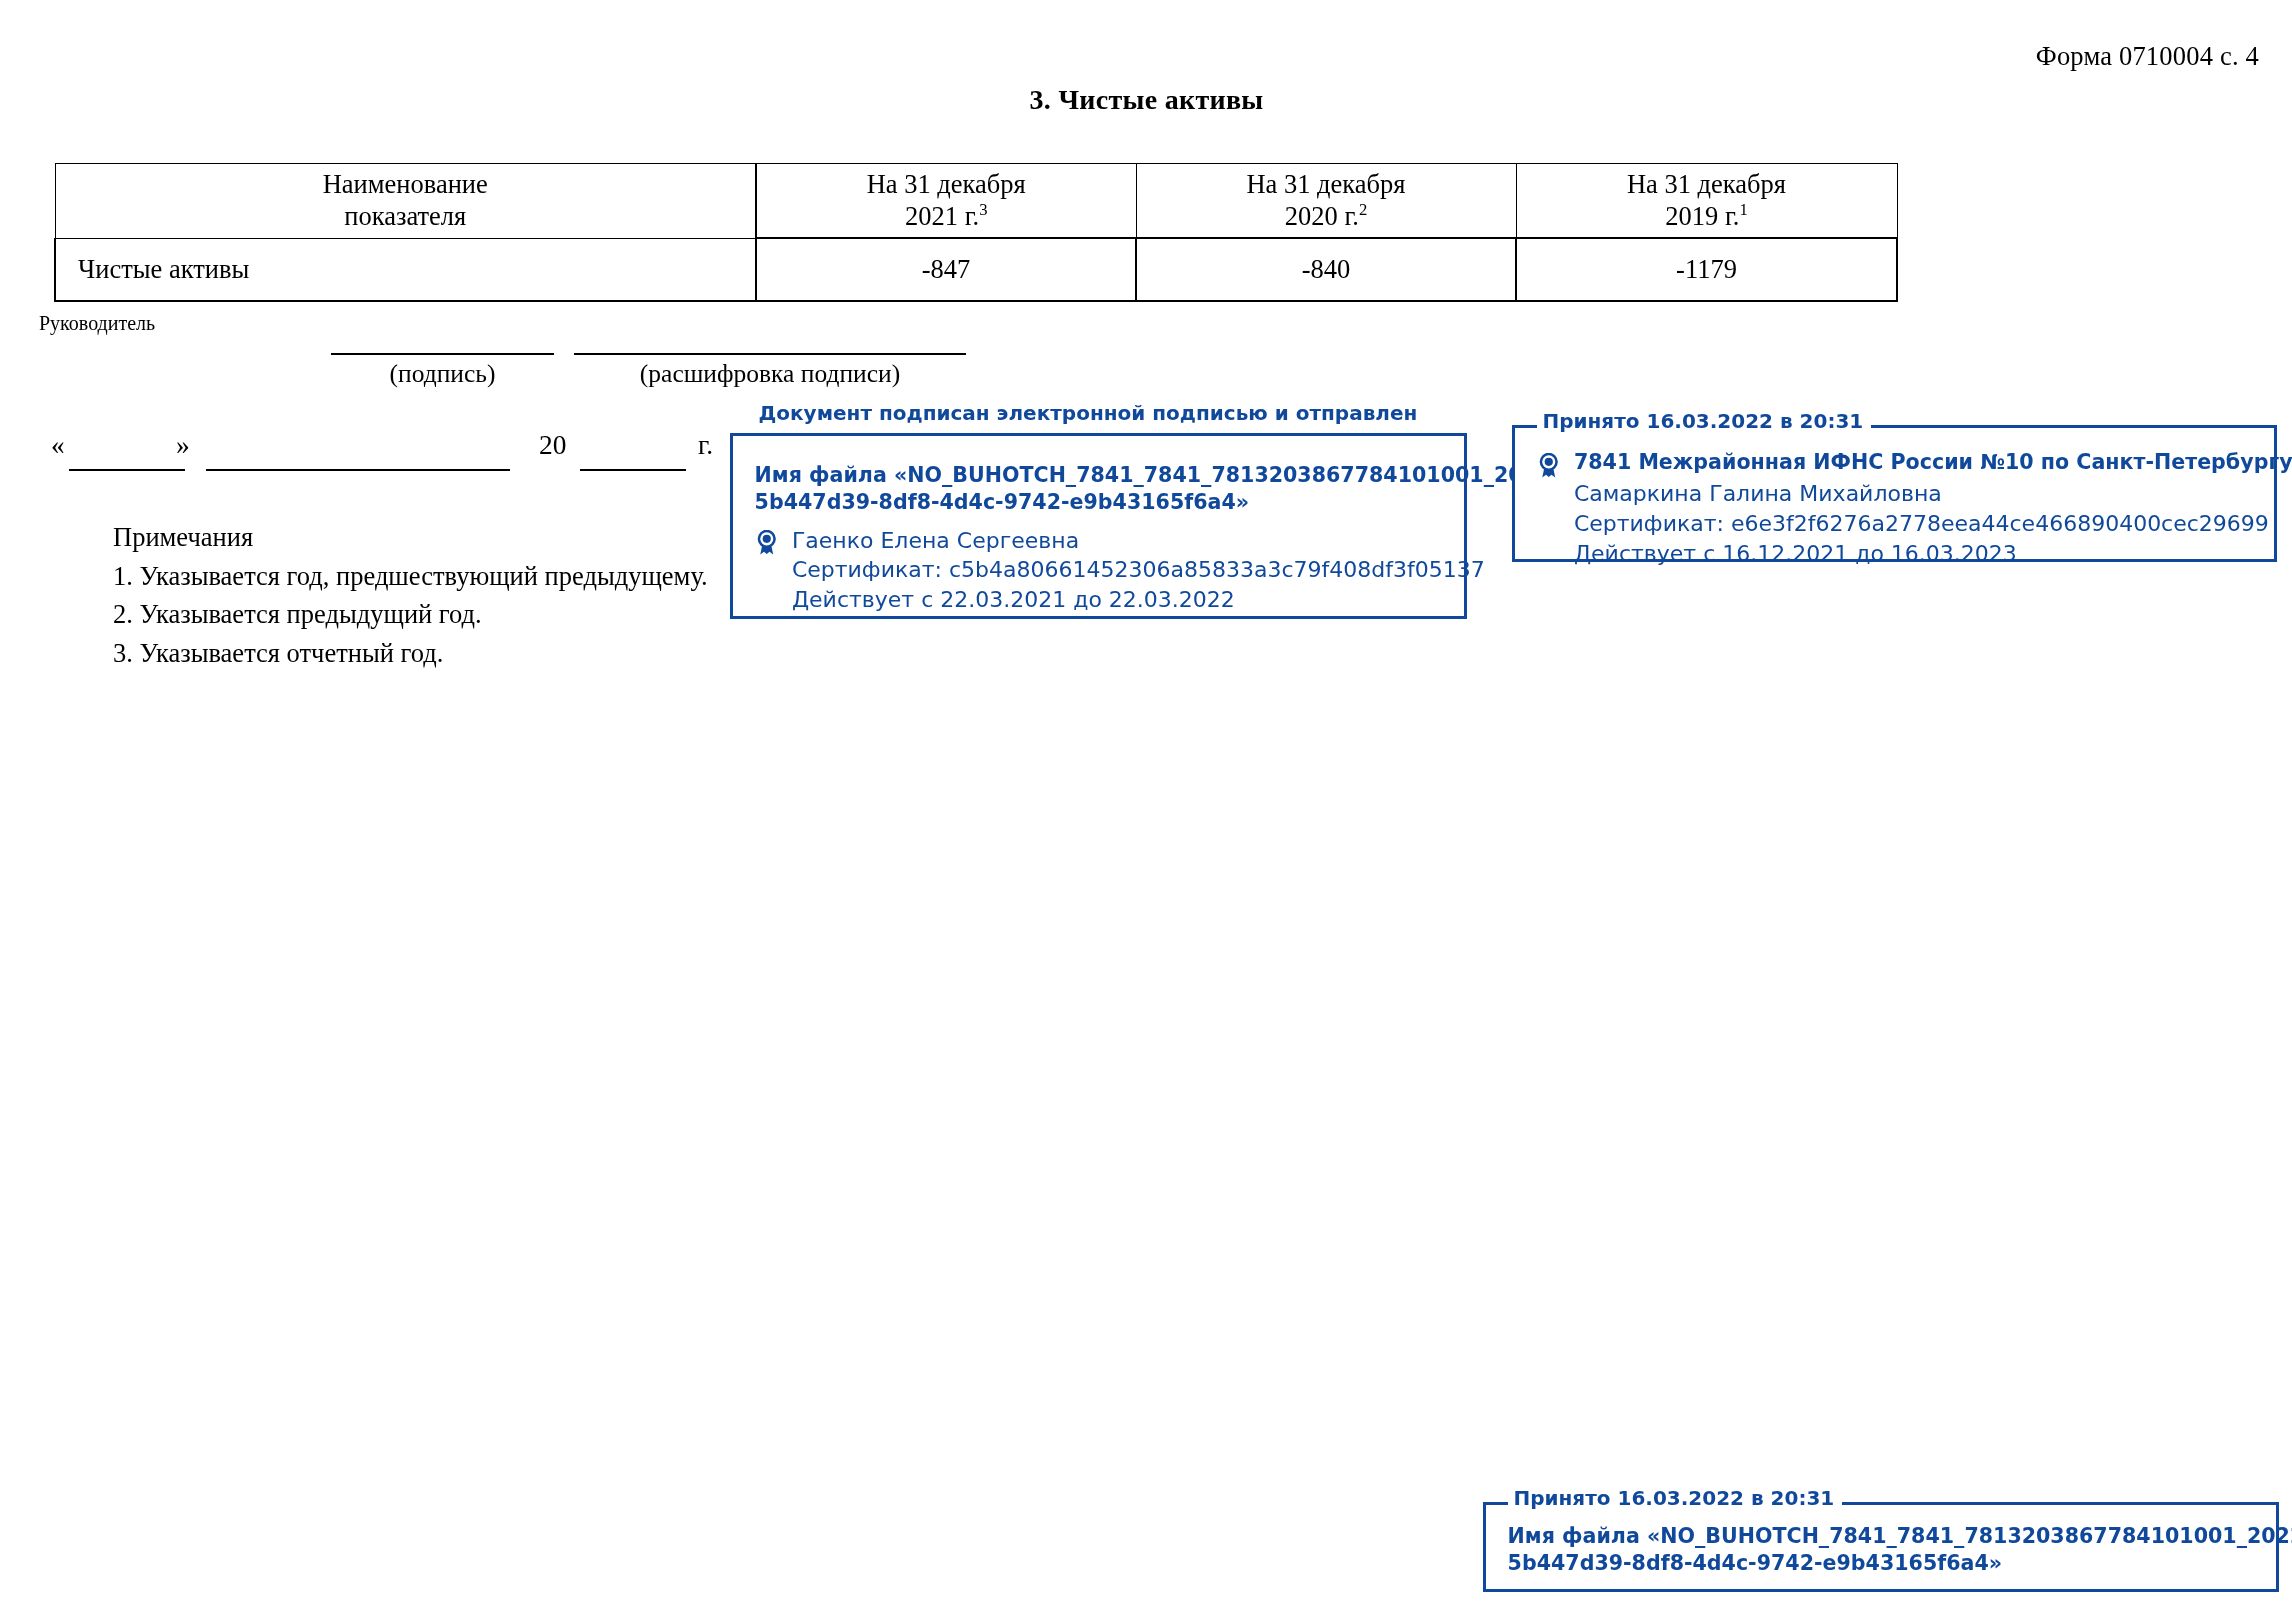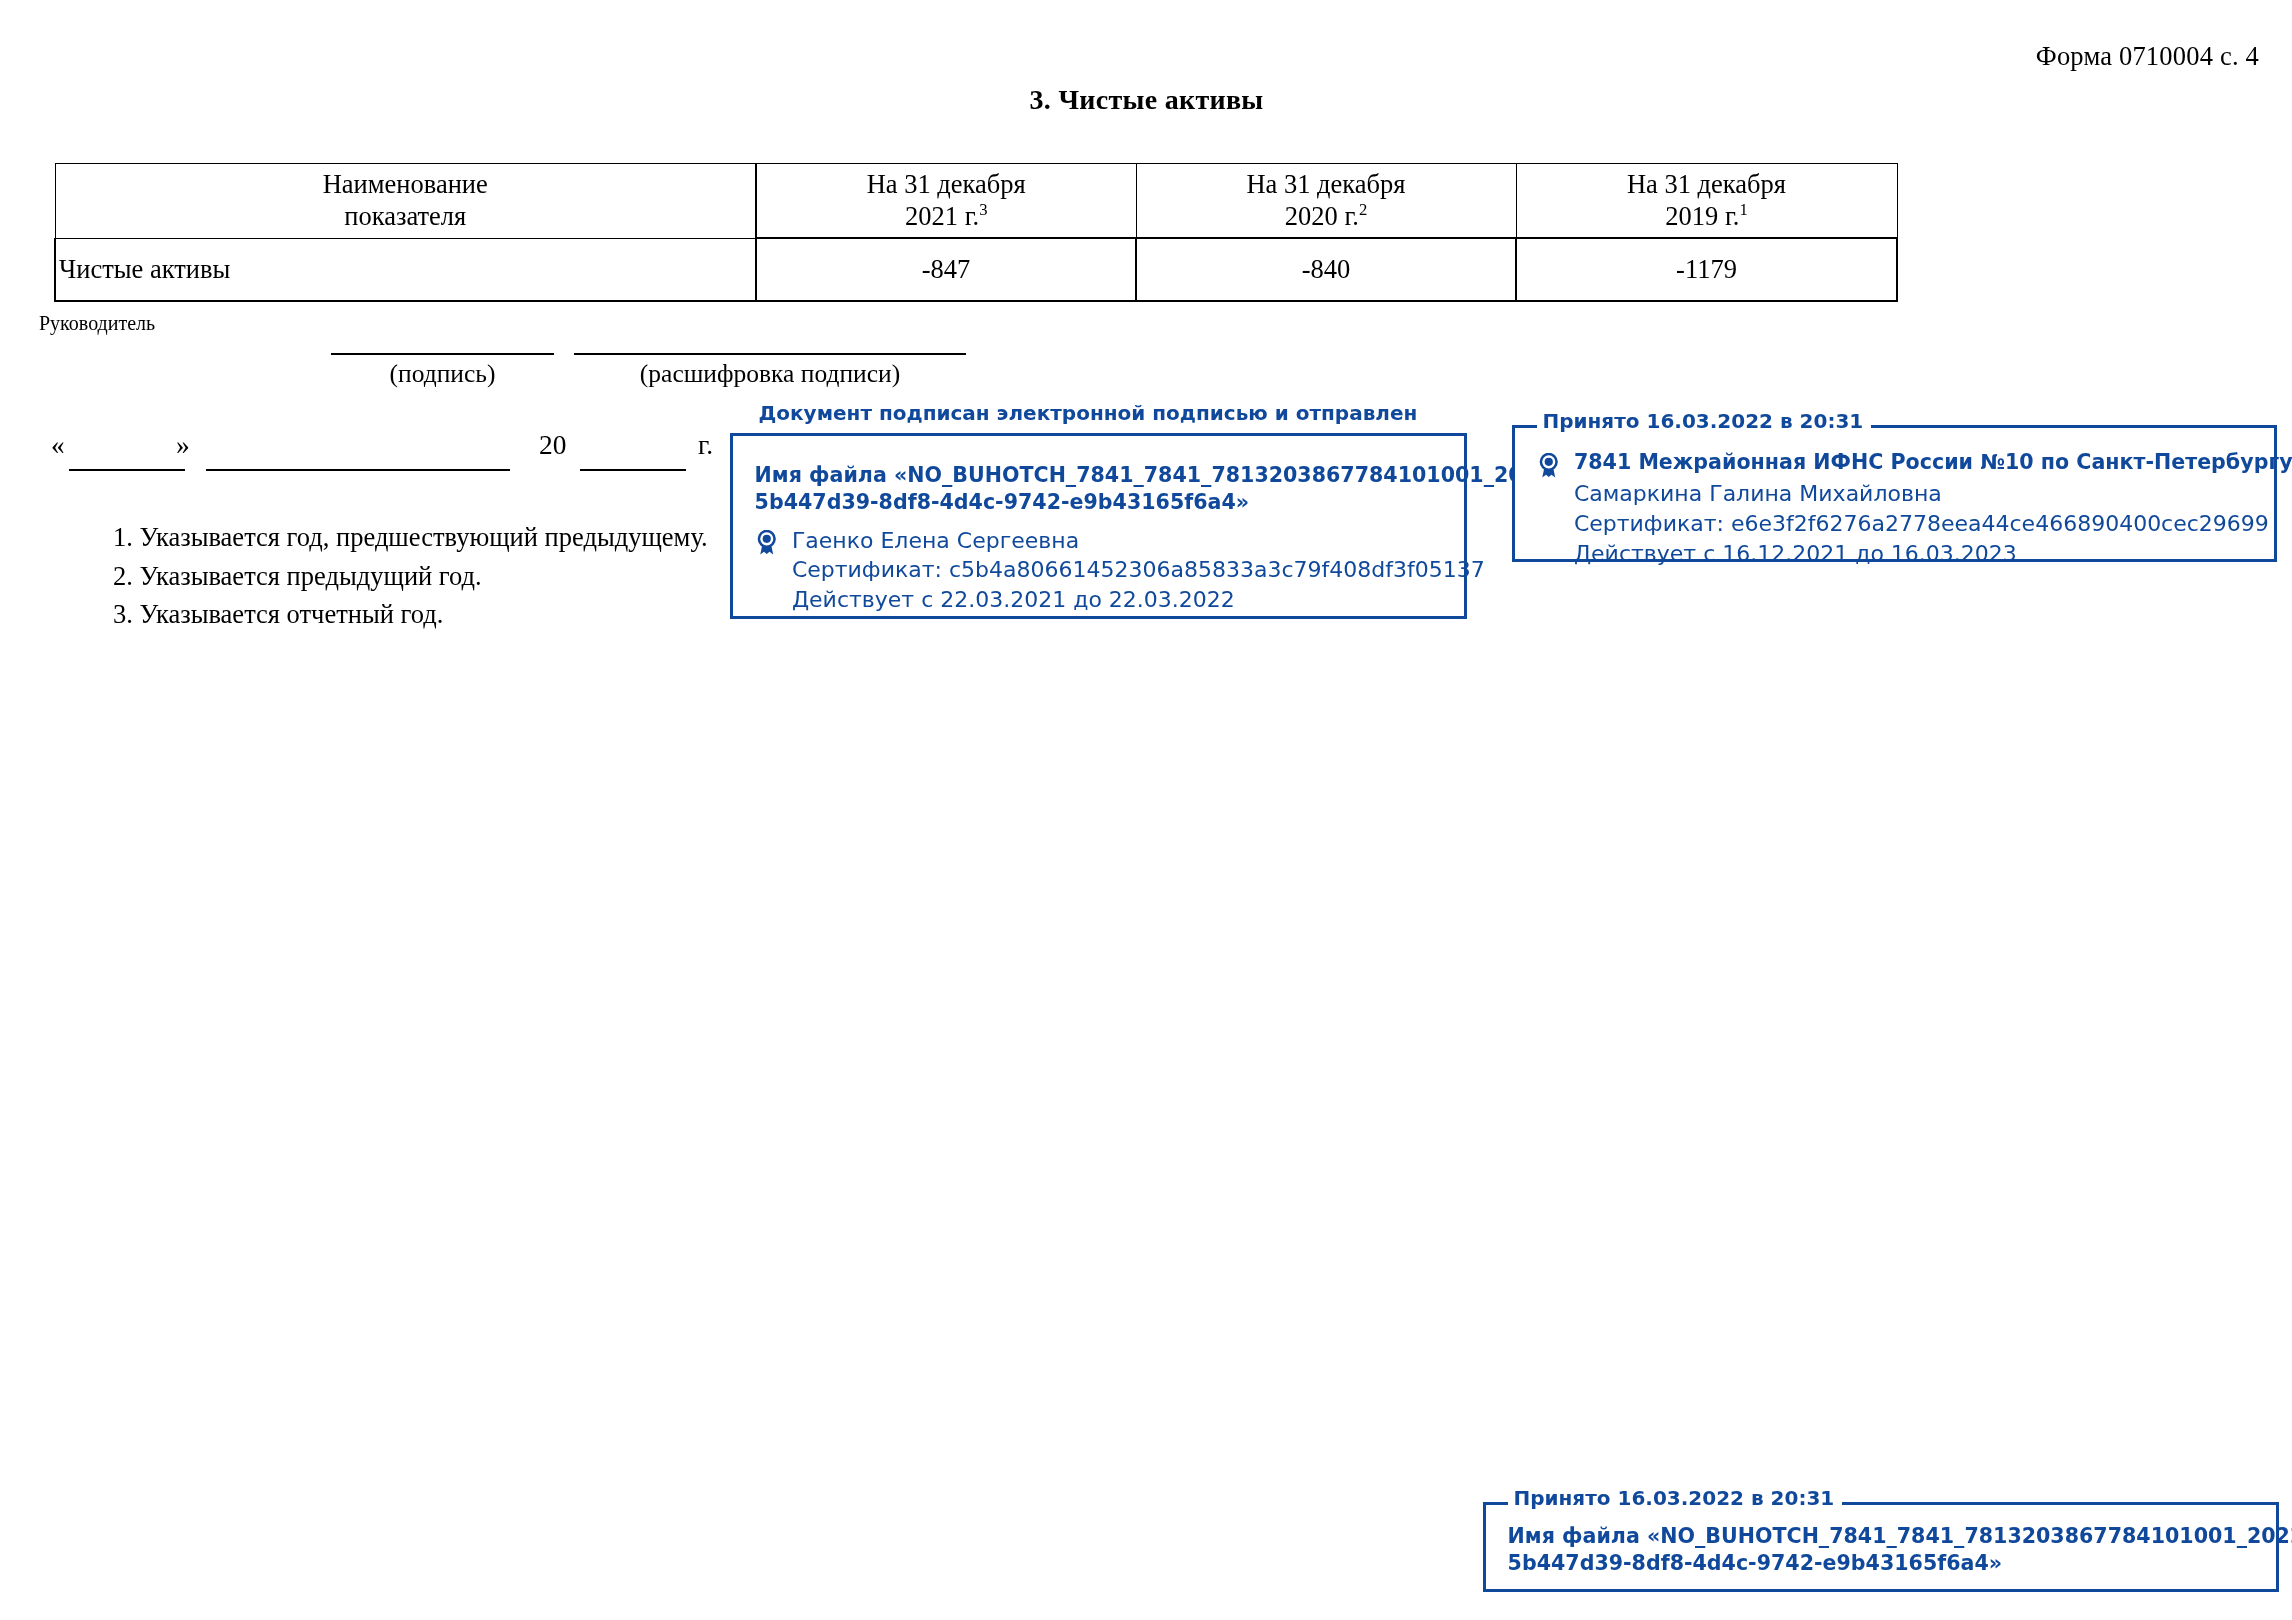--- a/index.html
+++ b/index.html
@@ -70,21 +70,21 @@
   }
   .assets-table thead th.th-name {
     border-right: 2px solid #000;
   }
   .assets-table tbody td {
     height: 61px;
     vertical-align: middle;
   }
   .assets-table tbody td.td-label {
     text-align: left;
-    padding-left: 3px;
+    padding-left: 22px;
     border-bottom: 2.9px solid #000;
     border-left: 2px solid #000;
     border-right: 2.9px solid #000;
   }
   .assets-table tbody td.td-val {
     text-align: center;
     border-top: 2.9px solid #000;
     border-bottom: 2.9px solid #000;
     border-right: 2.9px solid #000;
   }
@@ -282,20 +282,21 @@
     <span class="q-open">«</span>
     <span class="q-close">»</span>
     <div class="dl-1"></div>
     <div class="dl-2"></div>
     <span class="yr">20</span>
     <div class="dl-3"></div>
     <span class="gsfx">г.</span>
   </div>
 
   <div class="notes">
+    <div>Примечания</div>
     <div>1. Указывается год, предшествующий предыдущему.</div>
     <div>2. Указывается предыдущий год.</div>
     <div>3. Указывается отчетный год.</div>
   </div>
 
   <div class="stamp" id="stamp-signed">
     <div class="stamp-legend two-line">
       <span>Документ подписан электронной подписью и отправлен</span><br>
     </div>
     <div class="stamp-file">

